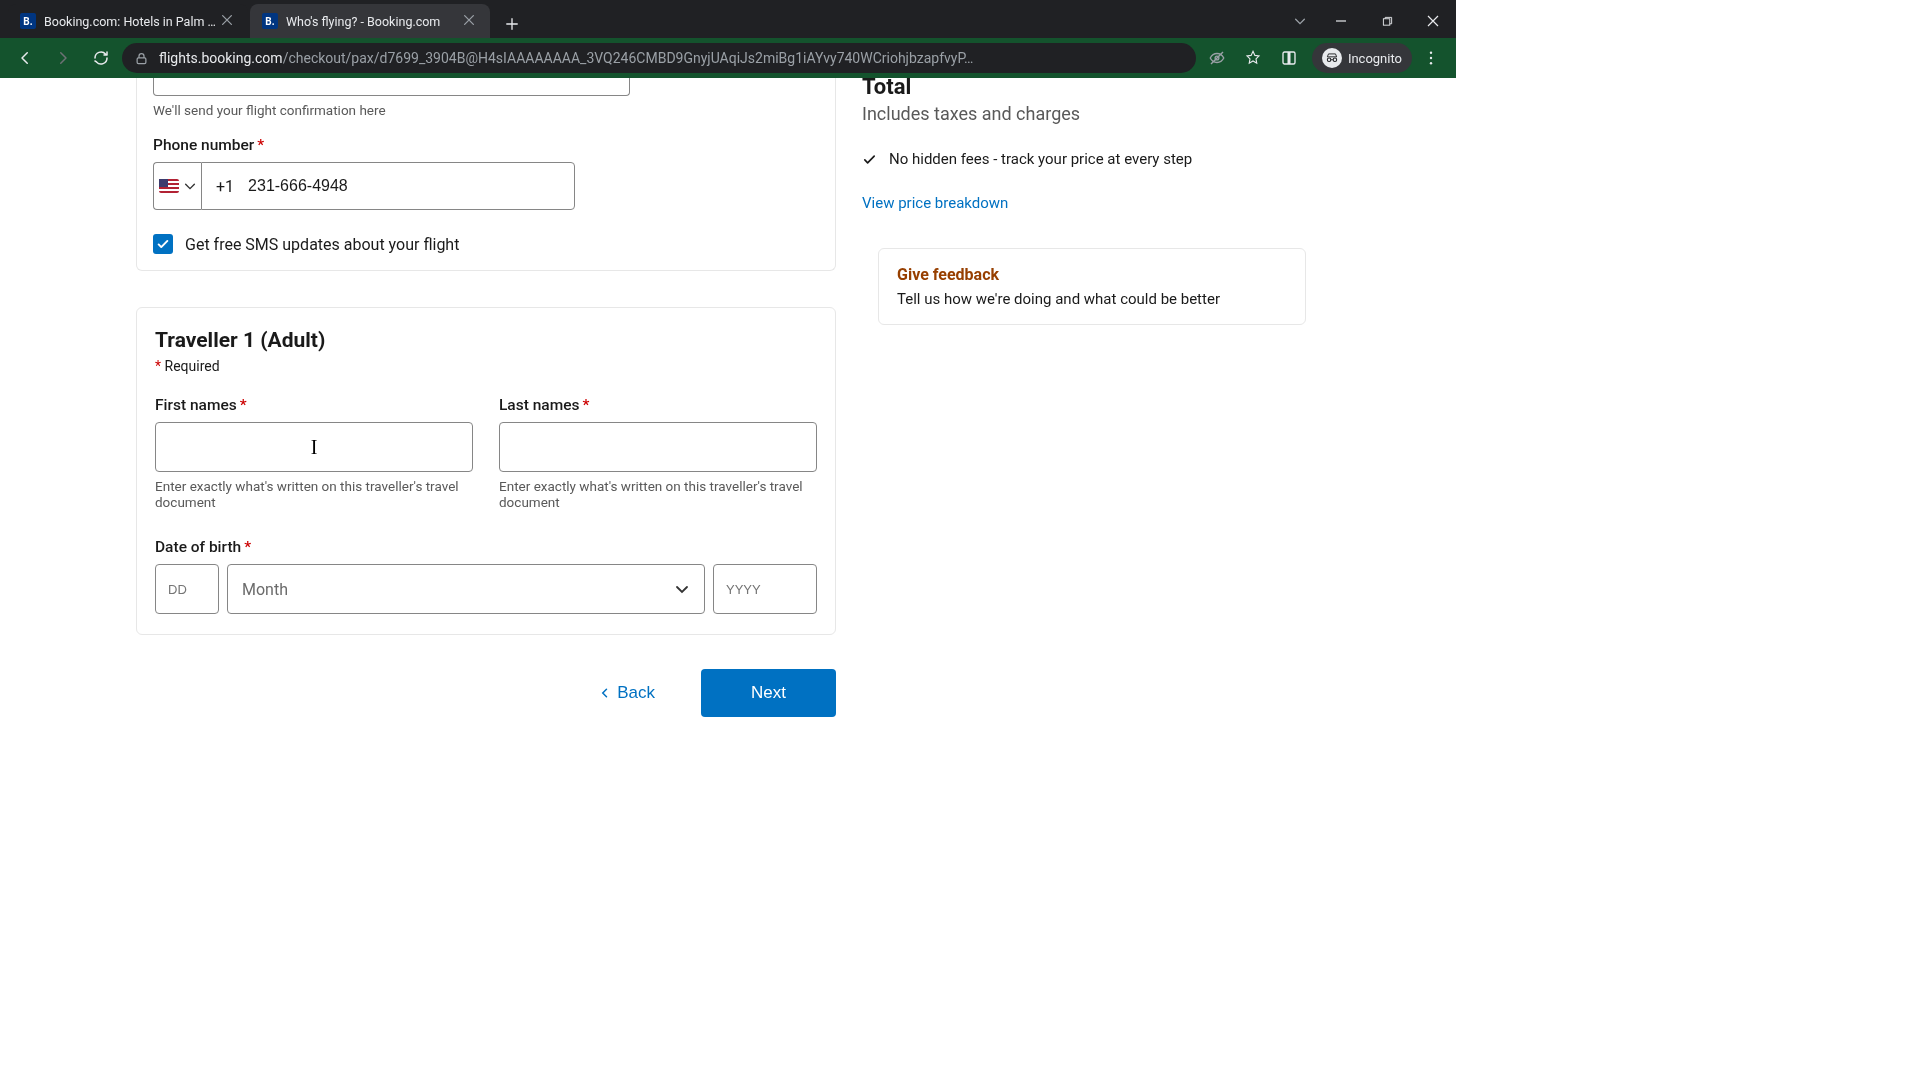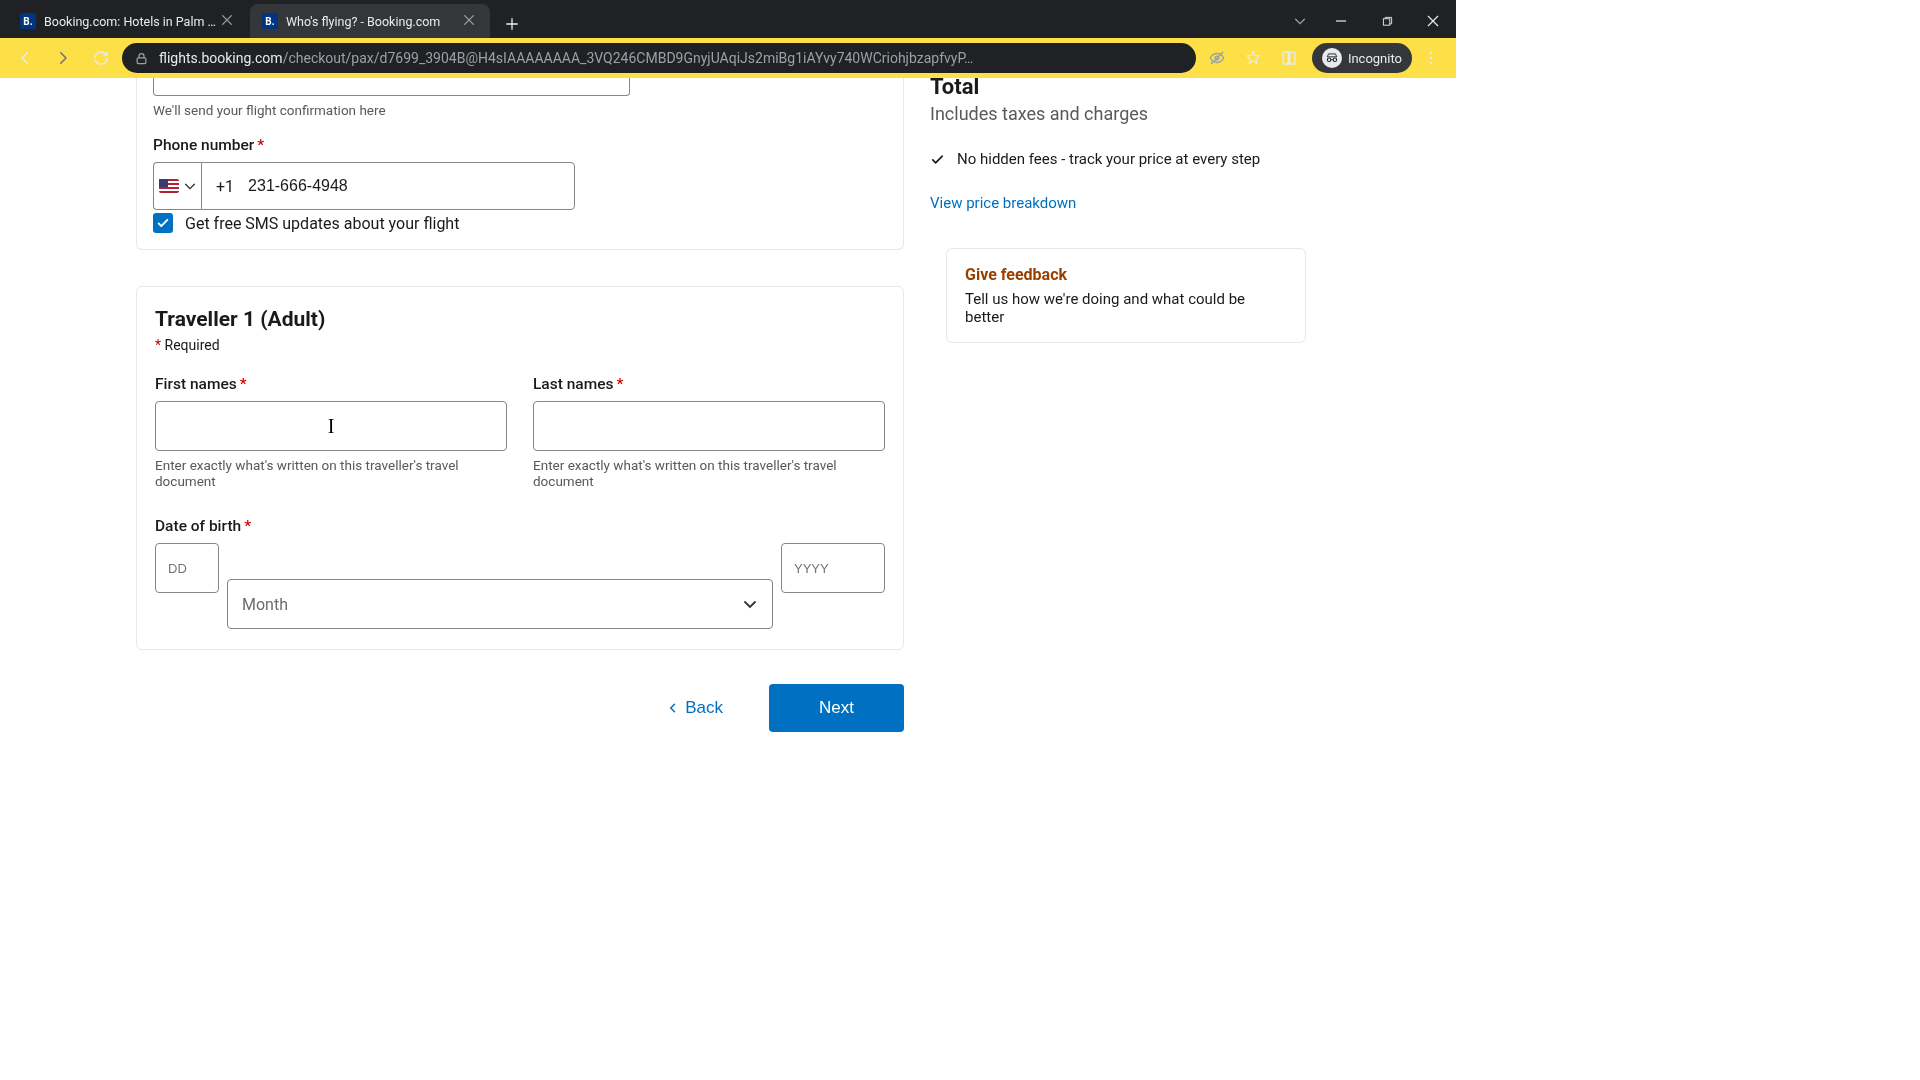--- a/index.html
+++ b/index.html
@@ -26,21 +26,21 @@
     font-weight: bold; border-radius: 2px; display: flex; align-items: center;
     justify-content: center; margin-right: 8px; flex-shrink: 0;
   }
   .tab .tab-title { flex: 1; overflow: hidden; white-space: nowrap; text-overflow: ellipsis; }
   .tab .tab-close { width: 16px; height: 16px; color: #9aa0a6; flex-shrink: 0; margin-left: 4px; }
   .new-tab { color: #e8eaed; width: 28px; height: 28px; display: flex; align-items: center; justify-content: center; font-size: 18px; margin-left: 6px; }
   .window-controls { margin-left: auto; display: flex; align-items: center; height: 34px; }
   .window-controls .wc { width: 46px; height: 100%; display: flex; align-items: center; justify-content: center; color: #e8eaed; }
   .window-controls .chev { width: 36px; color: #9aa0a6; }
   .addr-bar {
-    height: 40px; background: #fde047; display: flex; align-items: center;
+    height: 40px; background: #14532d; display: flex; align-items: center;
     padding: 0 8px; gap: 4px;
   }
   .nav-btn { width: 34px; height: 30px; display: flex; align-items: center; justify-content: center; color: #e8eaed; border-radius: 50%; }
   .nav-btn.dis { color: #6e7175; }
   .url-box {
     flex: 1; height: 30px; background: #202124; border-radius: 15px;
     display: flex; align-items: center; padding: 0 12px; color: #e8eaed; font-size: 14px;
     overflow: hidden;
   }
   .url-box .lock { color: #9aa0a6; margin-right: 10px; display: flex; }
@@ -50,21 +50,21 @@
   .right-icons .ic { width: 34px; height: 30px; display: flex; align-items: center; justify-content: center; color: #e8eaed; }
   .incognito-badge {
     display: flex; align-items: center; gap: 6px; background: #35363a;
     border-radius: 15px; height: 30px; padding: 0 10px; color: #e8eaed; font-size: 13px; margin-left: 4px;
   }
   .incognito-badge .inc-icon { width: 20px; height: 20px; background: #e8eaed; border-radius: 50%; display: flex; align-items: center; justify-content: center; }
 
   
   .page { background: #fff; position: relative; height: calc(816px - 78px); overflow: hidden; }
   .content-wrap { position: absolute; left: 136px; top: 0; width: 1170px; display: flex; gap: 26px; }
-  .main-col { width: 768px; }
+  .main-col { width: 700px; }
   .side-col { flex: 1; }
 
   .card {
     border: 1px solid #e7e7e7; border-radius: 6px; padding: 16px; background: #fff;
   }
   .contact-card { border-top: none; border-radius: 0 0 6px 6px; padding-top: 0; }
   .email-input {
     width: 477px; height: 18px; border: 1px solid #868686; border-top: none;
     border-radius: 0 0 4px 4px; margin-top: 0;
   }
@@ -78,21 +78,21 @@
     background: #fff;
   }
   .flag { width: 20px; height: 14px; background: linear-gradient(#b22234 0 14%, #fff 14% 28%, #b22234 28% 42%, #fff 42% 57%, #b22234 57% 71%, #fff 71% 85%, #b22234 85% 100%); position: relative; border-radius: 2px; }
   .flag::before { content: ''; position: absolute; top: 0; left: 0; width: 9px; height: 8px; background: #3c3b6e; }
   .phone-input-wrap {
     display: flex; align-items: center; border: 1px solid #868686; border-radius: 0 4px 4px 0;
     height: 48px; width: 374px; padding: 0 14px; gap: 14px;
   }
   .cc-text { color: #1a1a1a; font-size: 16px; }
   .phone-input { border: none; outline: none; font-size: 16px; flex: 1; color: #1a1a1a; }
-  .check-row { display: flex; align-items: center; gap: 12px; margin-top: 3px; }
+  .check-row { display: flex; align-items: center; gap: 12px; margin-top: 24px; }
   .check-box {
     width: 20px; height: 20px; background: #0071c2; border-radius: 3px;
     display: flex; align-items: center; justify-content: center;
   }
   .check-label { font-size: 16px; color: #1a1a1a; }
 
   .traveller-card { margin-top: 36px; padding: 20px 18px; }
   .traveller-title { font-size: 21px; font-weight: 700; color: #1a1a1a; }
   .req-note { margin-top: 6px; font-size: 14px; color: #1a1a1a; }
   .req-note .star { color: #cc0000; }
@@ -103,21 +103,21 @@
     padding: 0 12px; font-size: 13px; outline: none;
   }
   .text-input.cursor { display: flex; align-items: center; justify-content: center; color: #000; font-size: 20px; }
   .select-box {
     width: 100%; height: 50px; border: 1px solid #868686; border-radius: 4px;
     display: flex; align-items: center; padding: 0 14px; font-size: 16px; color: #333;
     justify-content: space-between;
   }
   .dob-row { display: flex; gap: 8px; }
   .dob-dd { width: 64px; }
-  .dob-mm { flex: 1; margin-top: 36px; }
+  .dob-mm { flex: 1; }
   .dob-yy { width: 104px; }
   .placeholder { color: #6b6b6b; }
 
   .nav-row { display: flex; justify-content: flex-end; gap: 30px; margin-top: 34px; align-items: center; }
   .back-btn {
     background: none; border: none; color: #0071c2; font-size: 17px; font-weight: 500;
     display: flex; align-items: center; gap: 6px; padding: 12px 16px;
   }
   .next-btn {
     background: #0071c2; color: #fff; border: none; font-size: 17px; font-weight: 500;

